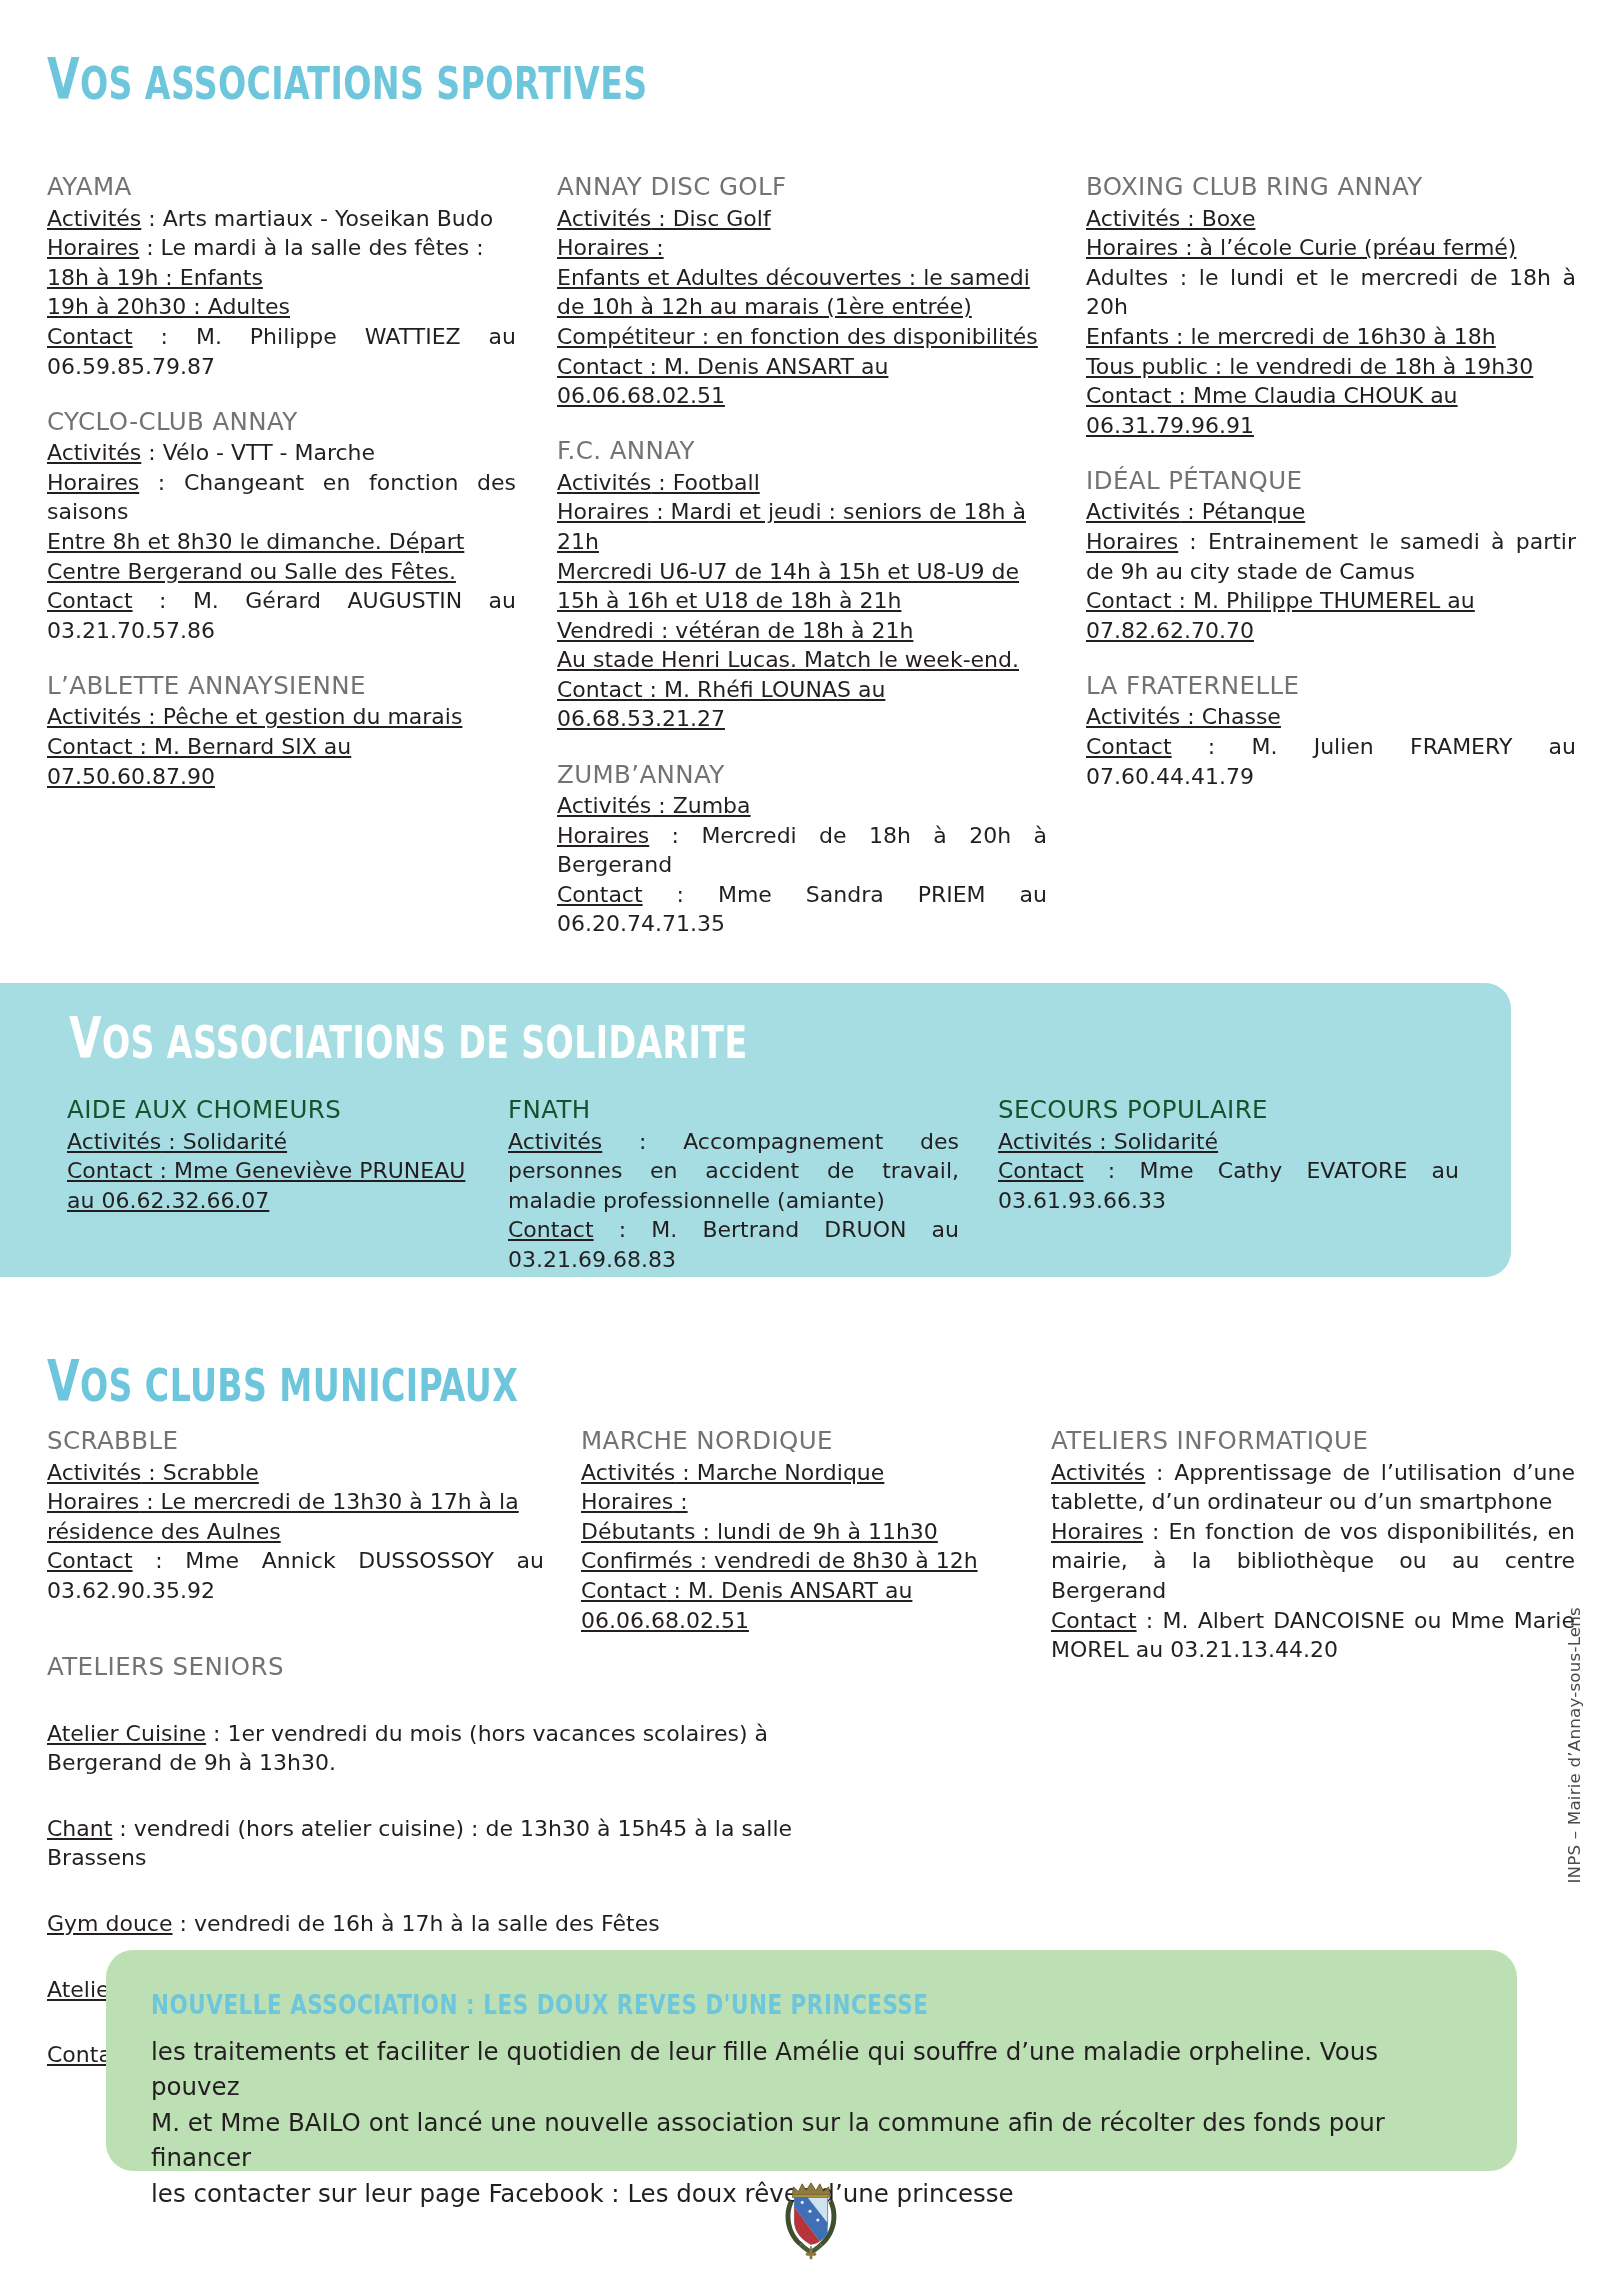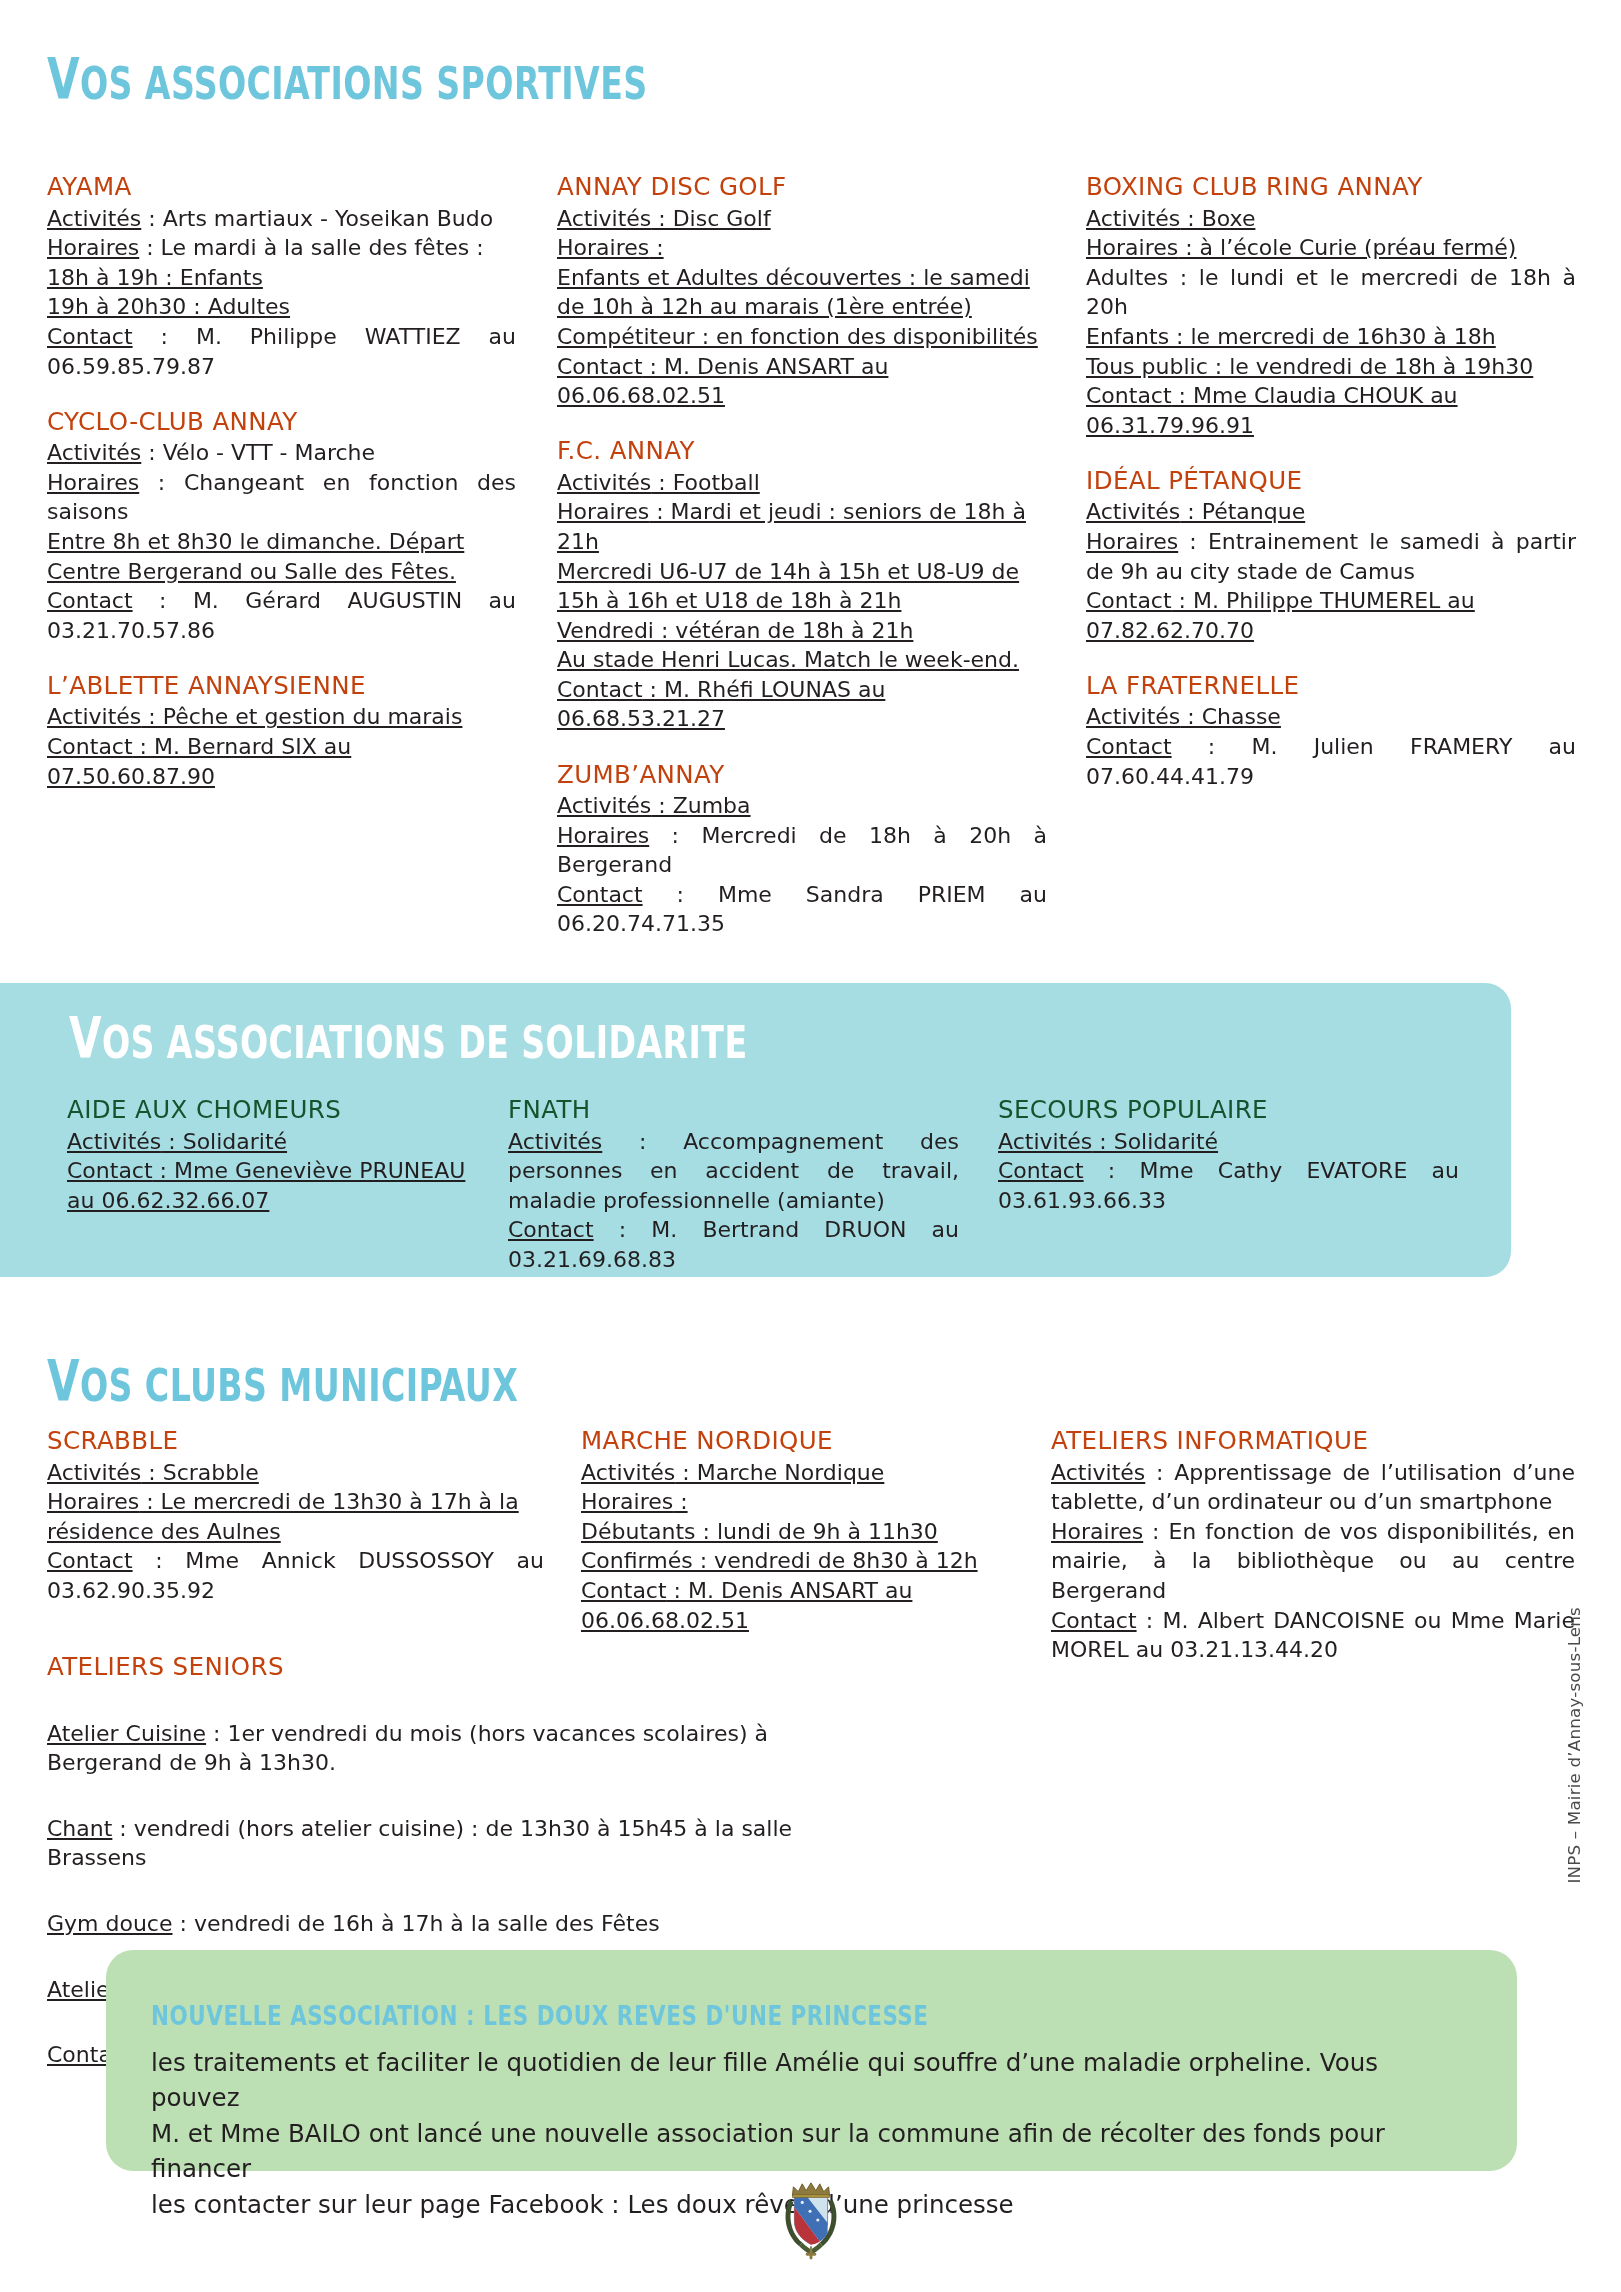--- a/index.html
+++ b/index.html
@@ -26,21 +26,21 @@
   }
   .banner .cap{font-size:57px;}
   .banner .rest{font-size:45px;}
 
   #sport-banner{position:absolute;left:47px;top:51px;color:#6ec6dd;}
   #solid-banner{position:absolute;left:69px;top:1010px;color:#ffffff;}
   #clubs-banner{position:absolute;left:47px;top:1353px;color:#6ec6dd;}
 
   
   .club-title{
-    color:#c2410c;
+    color:#737373;
     font-size:24.5px;
     letter-spacing:0.4px;
     margin:0 0 1px 0;
     line-height:1.25;
     white-space:nowrap;
   }
   .solid .club-title{color:#14532d;}
   .entry{margin:0 0 25.5px 0;}
   .entry p{
     margin:0;
@@ -100,21 +100,21 @@
     white-space:nowrap;
     letter-spacing:0.2px;
   }
 
   
   #announce{
     position:absolute;left:106px;top:1950px;width:1411px;height:221px;
     background:#bddfb4;
     border-radius:27.4px;
     box-sizing:border-box;
-    padding:50px 45px 0 45px;
+    padding:39px 45px 0 45px;
   }
   #announce-title{
     font-family:"DejaVu Sans Condensed","Liberation Sans Narrow","Liberation Sans",sans-serif;
     font-weight:bold;font-stretch:condensed;
     color:#6ec6dd;
     font-size:26.5px;
     letter-spacing:0.6px;
     transform:scaleX(.9);
     transform-origin:left center;
     white-space:nowrap;

